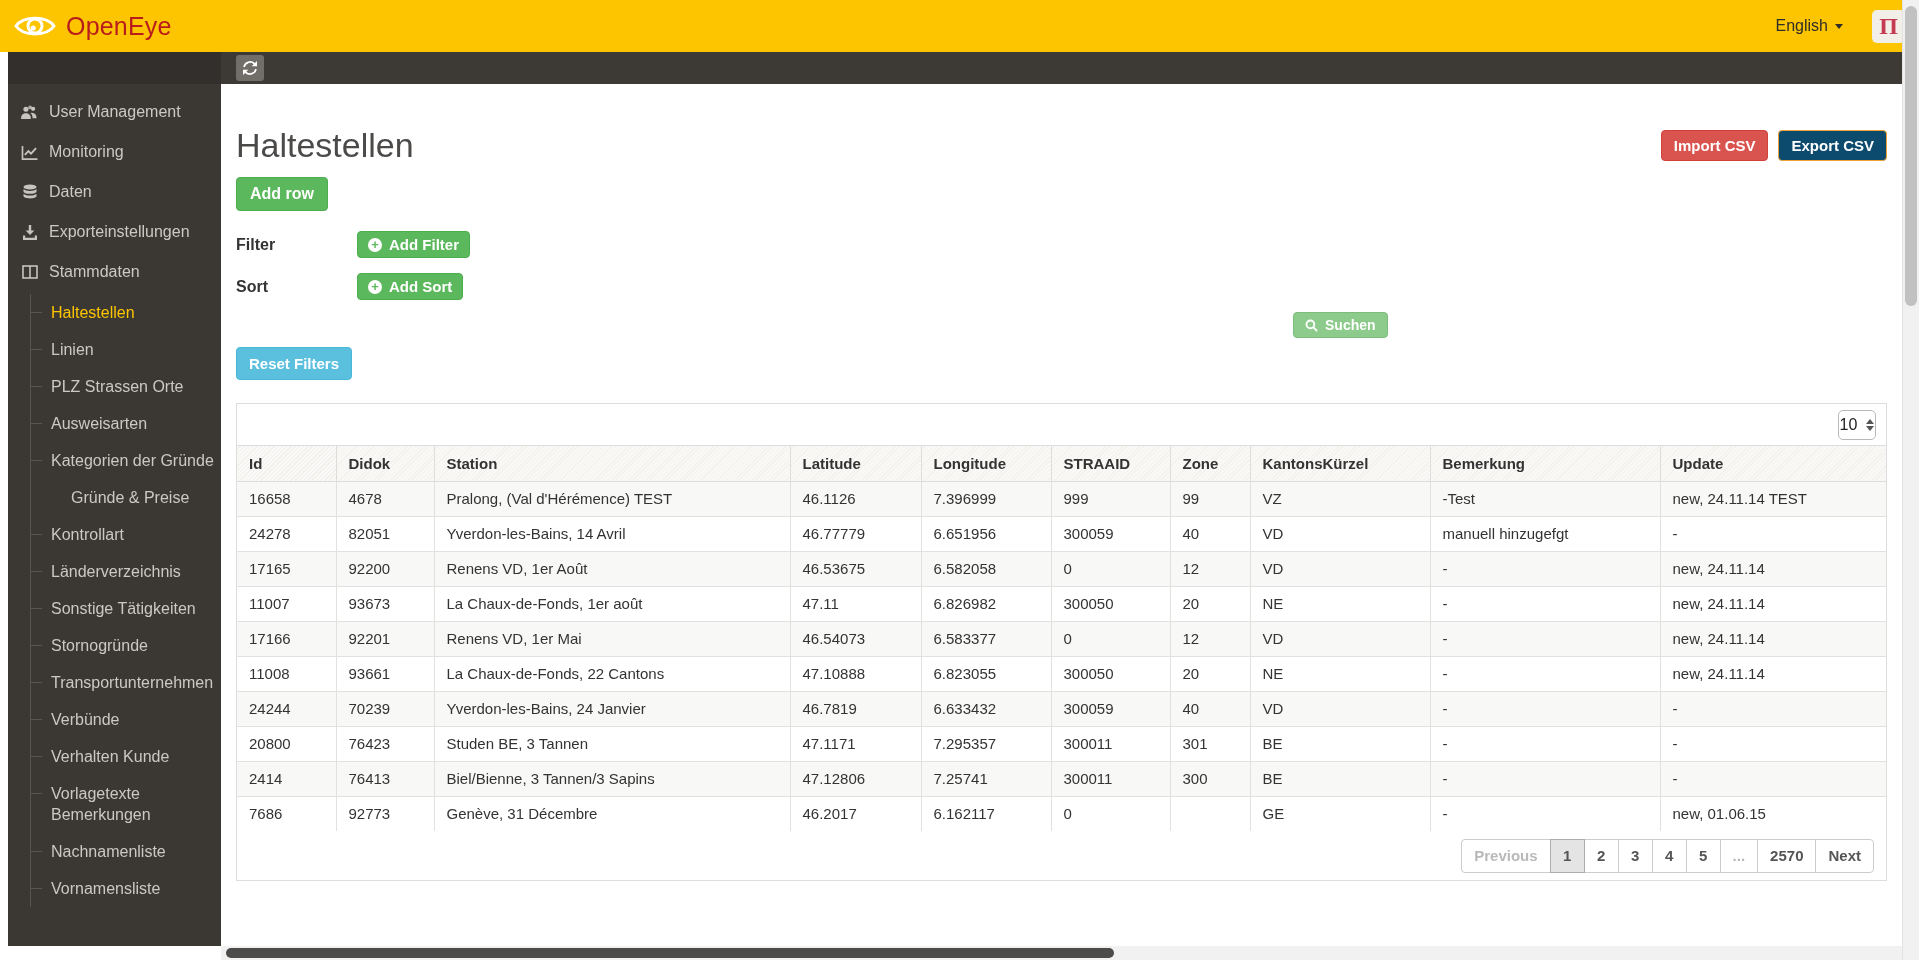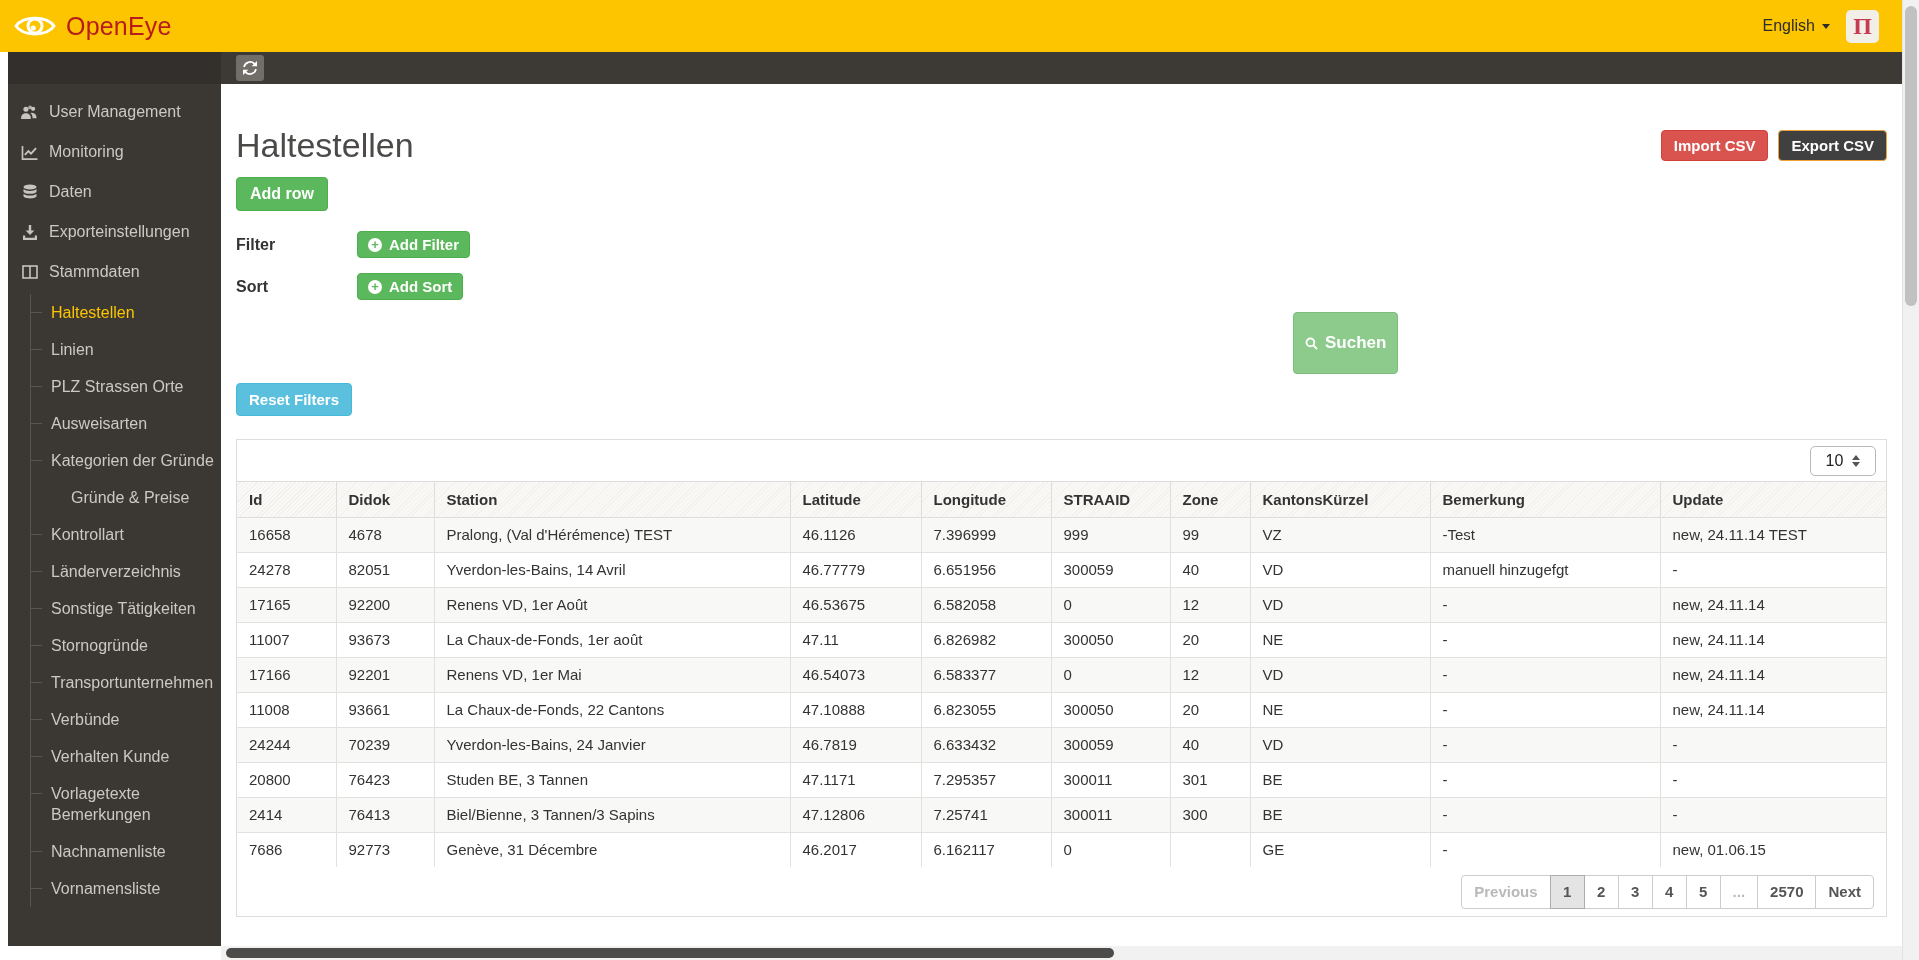--- a/index.html
+++ b/index.html
@@ -7,21 +7,21 @@
   body {
     font-family: "Liberation Sans", sans-serif;
     background:#fff; position:relative; overflow:hidden; color:#333;
   }
 
   
   .topbar { position:absolute; top:0; left:0; width:1919px; height:52px;
     background:#fdc500; display:flex; align-items:center; z-index:5; }
   .brand { display:flex; align-items:center; gap:10px; padding-left:14px; }
   .brand-name { font-size:25px; color:#b91c1c; letter-spacing:.2px; }
-  .topbar-right { margin-left:auto; display:flex; align-items:center; gap:16px; padding-right:40px; }
+  .topbar-right { margin-left:auto; display:flex; align-items:center; gap:29px; padding-right:14px; }
   .lang { display:flex; align-items:center; gap:7px; font-size:16px; color:#2f2d2a; cursor:pointer; }
   .caret-down { width:0; height:0; border-left:4px solid transparent; border-right:4px solid transparent; border-top:5px solid #2f2d2a; }
   .nc-logo { width:33px; height:33px; background:#f2efe8; border-radius:5px;
     color:#c43b52; font-family:"Liberation Serif", serif; font-weight:bold; font-size:24px;
     display:flex; align-items:center; justify-content:center; cursor:pointer; }
 
   
   .sidebar { position:absolute; top:52px; left:8px; width:221px; height:894px;
     background:#3b3834; overflow:hidden; }
   .sidebar-strip { height:32px; background:#332f2c; }
@@ -45,38 +45,38 @@
 
   
   .content { position:absolute; top:84px; left:221px; width:1681px; height:862px;
     background:#fff; padding:0 15px; }
   .title-row { margin-top:44px; display:flex; align-items:flex-start; }
   .page-title { font-size:34px; font-weight:300; color:#4b4a48; line-height:1; }
   .csv-buttons { margin-left:auto; display:flex; gap:10px; margin-top:2px; }
   .btn { border-radius:4px; color:#fff; font-weight:bold; cursor:pointer;
     font-family:"Liberation Sans",sans-serif; display:inline-flex; align-items:center; gap:7px; }
   .btn-import { background:#d9534f; border:1px solid #d43f3a; font-size:15px; padding:6px 12px; }
-  .btn-export { background:#404040; border:1px solid #eea236; font-size:15px; padding:6px 12px; }
+  .btn-export { background:#0c4a6e; border:1px solid #eea236; font-size:15px; padding:6px 12px; }
   .btn-addrow { background:#5cb85c; border:1px solid #4cae4c; font-size:16px; padding:7px 13px; margin-top:15px; }
   .formrow { display:flex; align-items:center; margin-top:15px;gap:13px; }
   .formrow.first { margin-top:20px; }
   .row-label { width:108px; font-weight:bold; font-size:16px; color:#333; }
   .btn-green-sm { background:#5cb85c; border:1px solid #4cae4c; font-size:15px; padding:4px 10px; }
   .plus-ico { width:14px; height:14px; border-radius:50%; background:#fff; color:#5cb85c;
     font-size:13px; line-height:14px; text-align:center; font-weight:bold; flex:none; }
   .search-row { margin-top:12px; }
-  .btn-suchen { background:#8ccb8c; border:1px solid #7cbd7c; font-size:17px; padding:20px 11px; margin-left:1057px; }
+  .btn-suchen { background:#8ccb8c; border:1px solid #7cbd7c; font-size:14px; padding:4px 11px; margin-left:1057px; }
   .reset-row { margin-top:9px; }
   .btn-reset { background:#5bc0de; border:1px solid #46b8da; font-size:15px; padding:7px 12px; }
 
   
   .table-wrap { margin-top:23px; border:1px solid #ddd; background:#fff; }
   .table-top { height:42px; display:flex; align-items:center; justify-content:flex-end;
     padding-right:10px; border-bottom:1px solid #ddd; }
-  .pagesize { width:66px; height:30px; border:1px solid #b9b9b9; border-radius:5px; background:#fff;
+  .pagesize { width:38px; height:30px; border:1px solid #b9b9b9; border-radius:5px; background:#fff;
     display:flex; align-items:center; justify-content:center; gap:9px; font-size:16px; color:#222; cursor:pointer; }
   .stepper { display:flex; flex-direction:column; gap:2px; }
   .stepper i { display:block; width:0; height:0; border-left:4px solid transparent; border-right:4px solid transparent; }
   .stepper .up { border-bottom:5px solid #555; }
   .stepper .dn { border-top:5px solid #555; }
   table { width:100%; border-collapse:collapse; border:hidden; font-size:15px; color:#333; table-layout:fixed; }
   th { text-align:left; font-weight:bold; padding:8px 12px; border:1px solid #ddd; height:35px;
     background:repeating-linear-gradient(135deg,#faf9f7 0,#faf9f7 2px,#f1f0ed 2px,#f1f0ed 3px); }
   td { padding:8px 12px; border:1px solid #e2e1df; height:35px; overflow:hidden; white-space:nowrap; }
   tbody tr:nth-child(odd) { background:#f8f8f6; }

